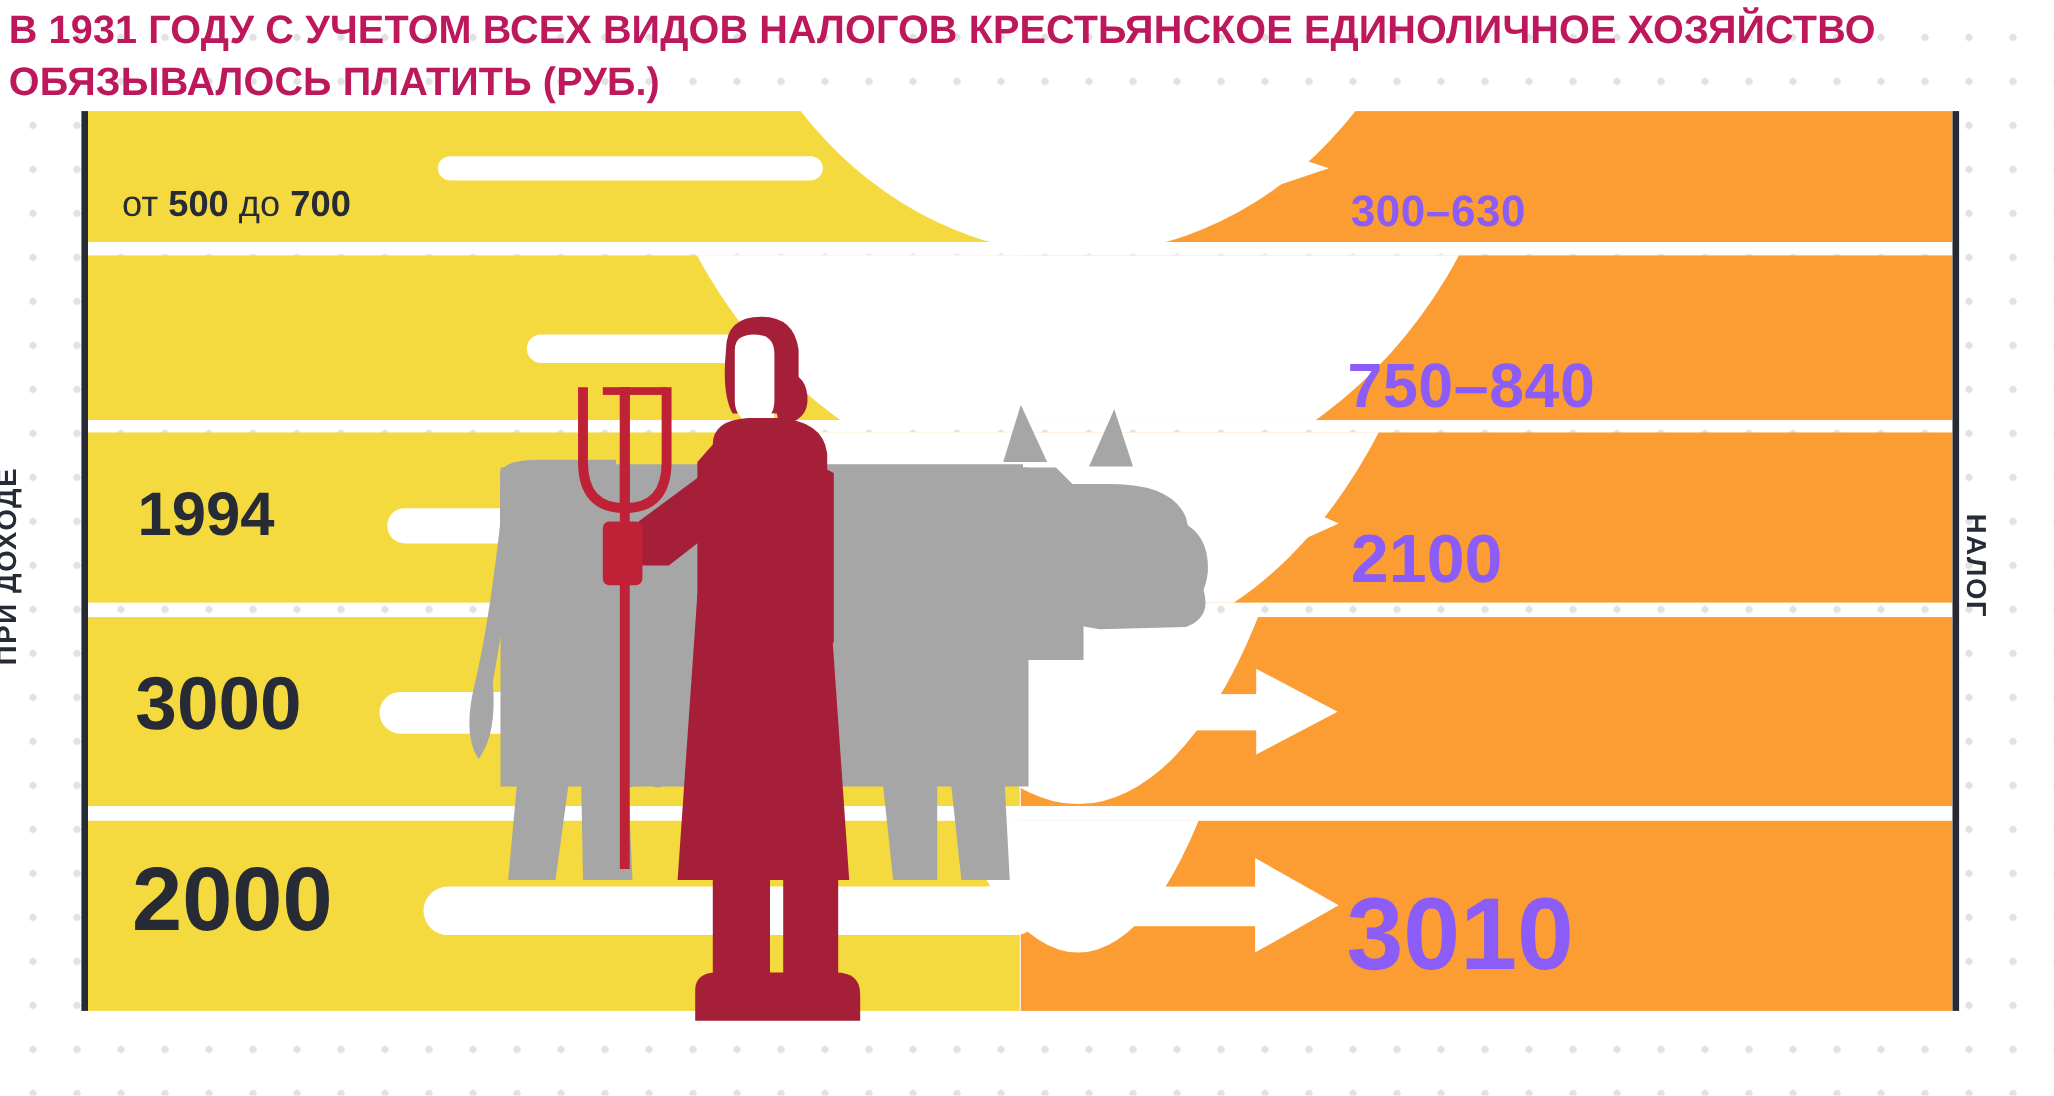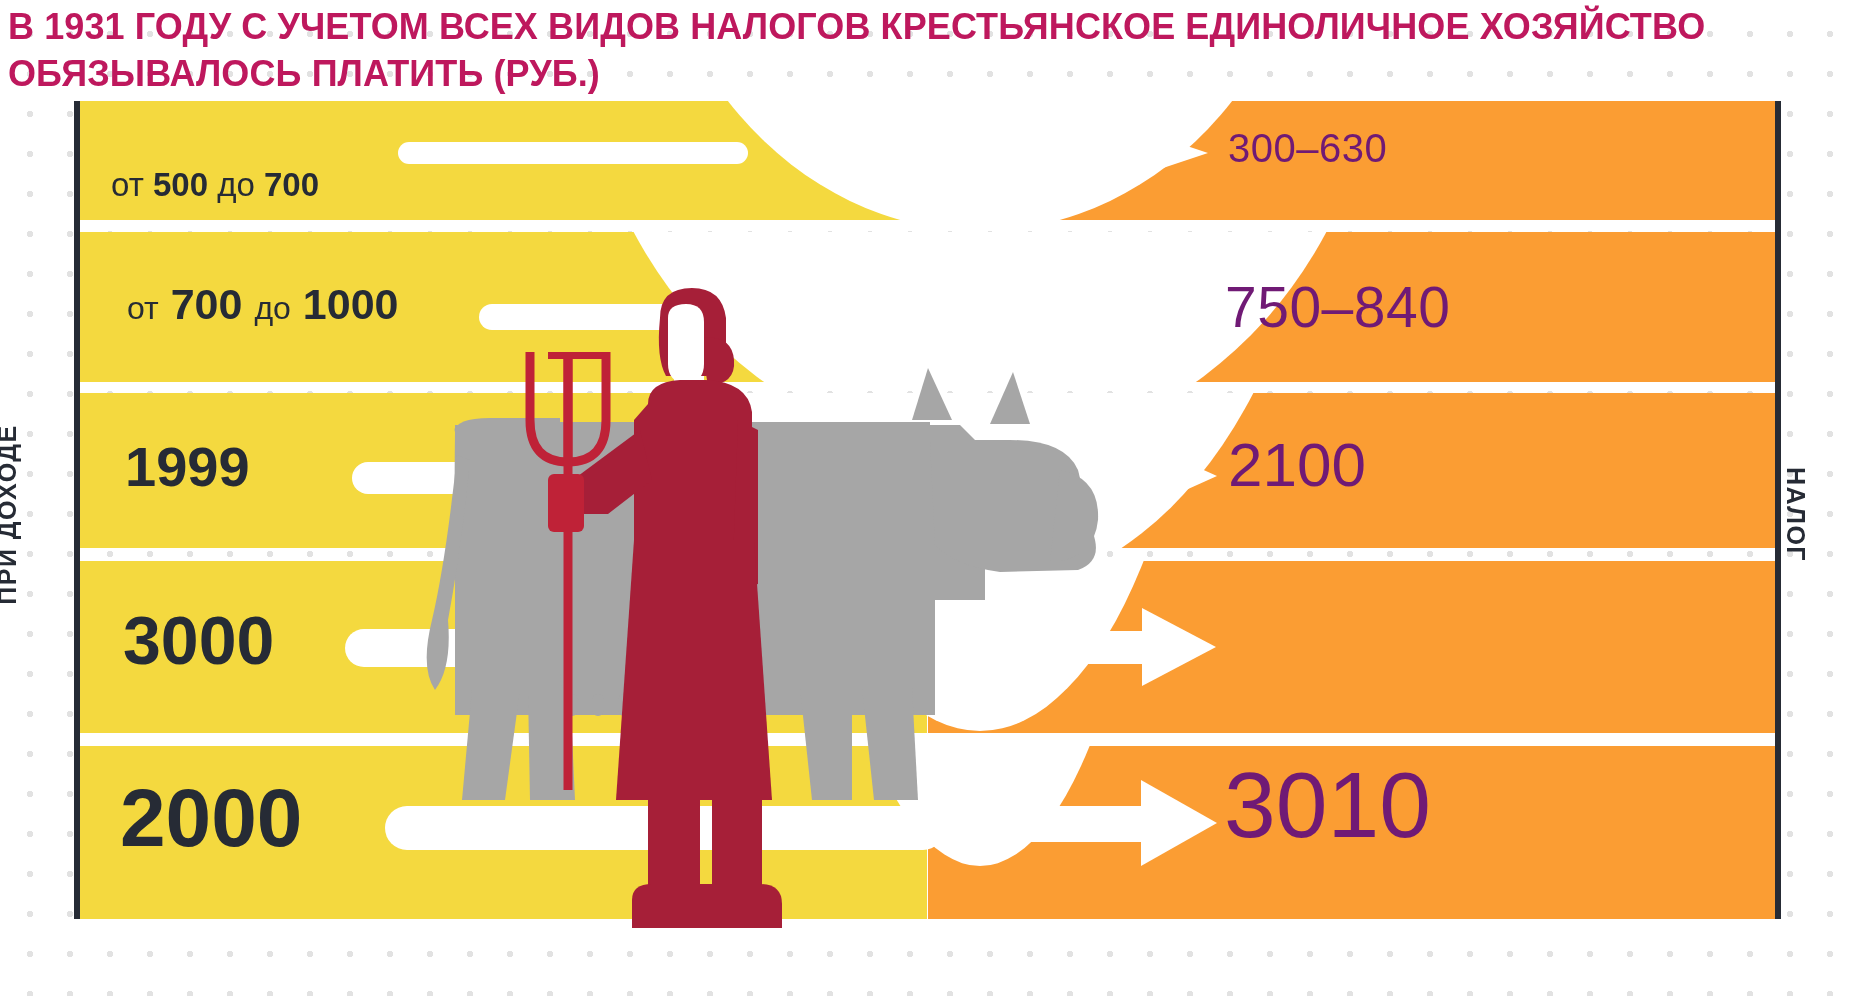--- a/index.html
+++ b/index.html
@@ -72,24 +72,25 @@
     color:#262b35;
     white-space:nowrap;
     font-weight:bold;
     line-height:1;
   }
   .lbl-l .sm{ font-weight:normal; }
   
   .lbl-r{
     position:absolute;
     z-index:20;
-    color:#701a75;
+    color:#8b5cf6;
     white-space:nowrap;
-    font-weight:normal;
+    font-weight:bold;
     line-height:1;
+    margin-top:44px;
   }
   
   .arrow{ position:absolute; z-index:18; }
   .arrow .shaft{ position:absolute;left:0;background:#ffffff; }
   .arrow .head{
     position:absolute;
     width:0;height:0;
     border-style:solid;
     border-color:transparent transparent transparent #ffffff;
   }
@@ -152,29 +153,23 @@
       <div class="mask" style="left:718px;top:-1070px;width:364px;height:1190px;"></div>
     </div>
 
     <div class="lbl-l" style="left:31px;top:24px;font-size:33px;margin-top:43px;">
       <span class="sm">от</span>
       <span>500</span>
       <span class="sm">до</span>
       <span>700</span>
     </div>
 
-    <div class="lbl-l" style="left:47px;top:182px;font-size:43px;">
-      <span class="sm" style="font-size:32px;">от</span>
-      <span>700</span>
-      <span class="sm" style="font-size:32px;">до</span>
-      <span>1000</span>
-    </div>
 
     <div class="lbl-l" style="left:45px;top:338px;font-size:56px;">
-      <span>1999</span>
+      <span>1994</span>
     </div>
 
     <div class="lbl-l" style="left:43px;top:505px;font-size:68px;">
       <span>3000</span>
     </div>
 
     <div class="lbl-l" style="left:40px;top:676px;font-size:82px;">
       <span>2000</span>
     </div>
 

